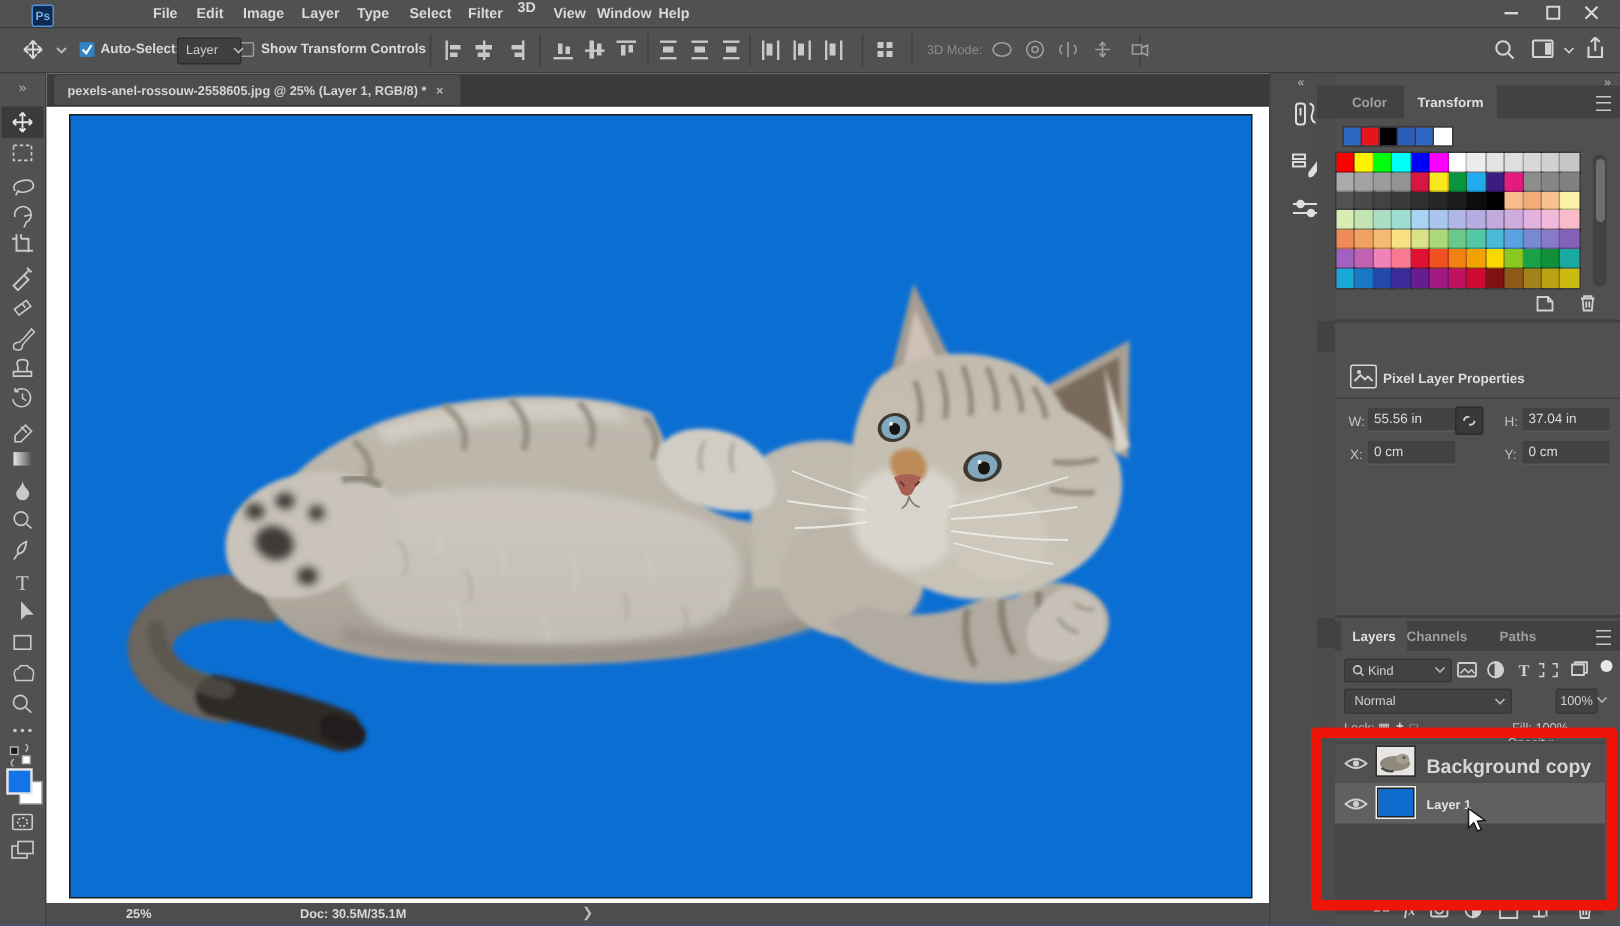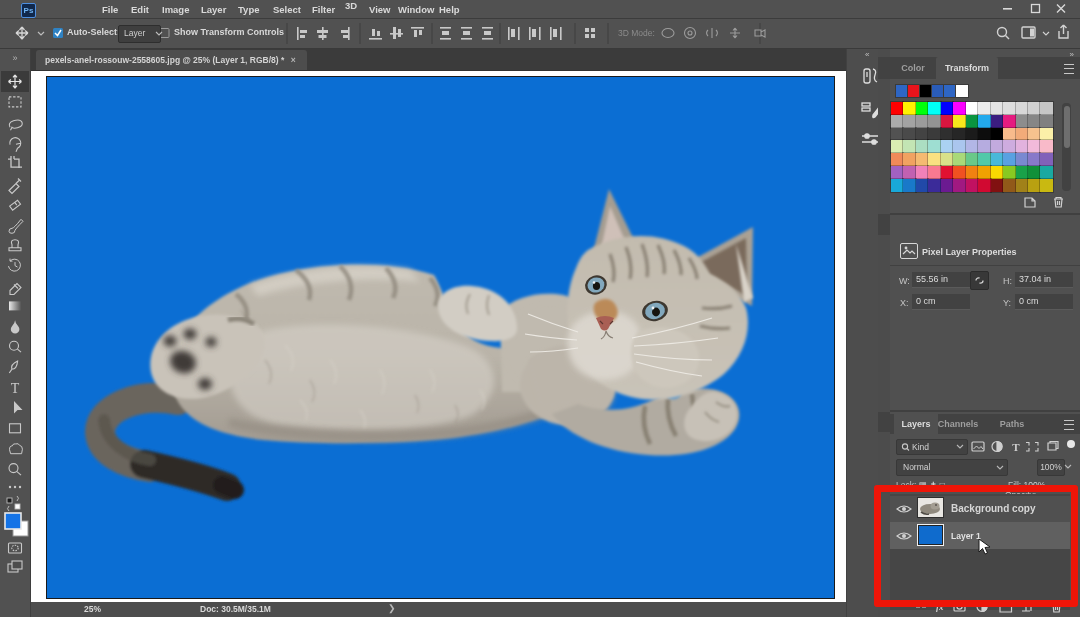--- a/index.html
+++ b/index.html
@@ -563,21 +563,21 @@
           <circle cx="8" cy="6" r="2" fill="#d0d0d0"></circle>
         </svg>
       <div class="abs" style="left:28px;top:2px;width:25px;height:19px;background:#e8e6e2;outline:1px solid #2e2e2e;">
         <svg width="25" height="19">
             <ellipse cx="12" cy="11" rx="10" ry="5" fill="#8f897e"></ellipse>
             <ellipse cx="17" cy="8" rx="4.5" ry="3.5" fill="#a39d92"></ellipse>
             <path d="M3 14 q4 3 8 2" stroke="#4e4a44" stroke-width="1.6" fill="none"></path>
             <circle cx="18" cy="7" r="1" fill="#5a554e"></circle>
           </svg>
       </div>
-      <div class="abs" style="left:61px;top:7px;color:#d6d6d6;font-size:10px;font-weight:bold;">Background copy</div>
+      <div class="abs" style="left:61px;top:7px;color:#d6d6d6;font-size:13px;font-weight:bold;">Background copy</div>
     </div>
     <div class="abs" style="left:0;top:110px;width:180px;height:27px;background:#606060;">
       <svg class="abs" style="left:6px;top:8px" width="16" height="12">
           <path d="M1 6 q7 -6 14 0 q-7 6 -14 0 z" fill="none" stroke="#d0d0d0" stroke-width="1.2"></path>
           <circle cx="8" cy="6" r="2" fill="#d0d0d0"></circle>
         </svg>
       <div class="abs" style="left:27px;top:2px;width:27px;height:22px;background:#f0f0f0;">
         <div class="abs" style="left:2px;top:2px;width:23px;height:18px;background:#0f6bcd;outline:1px solid #222;"></div>
       </div>
       <div class="abs" style="left:61px;top:9px;color:#e2e2e2;font-size:8.5px;font-weight:bold;">Layer 1</div>

